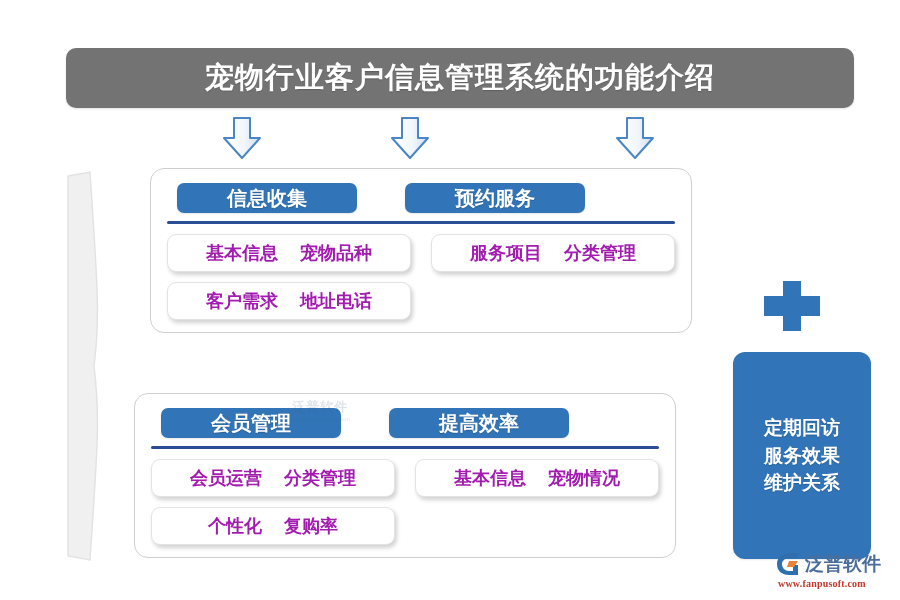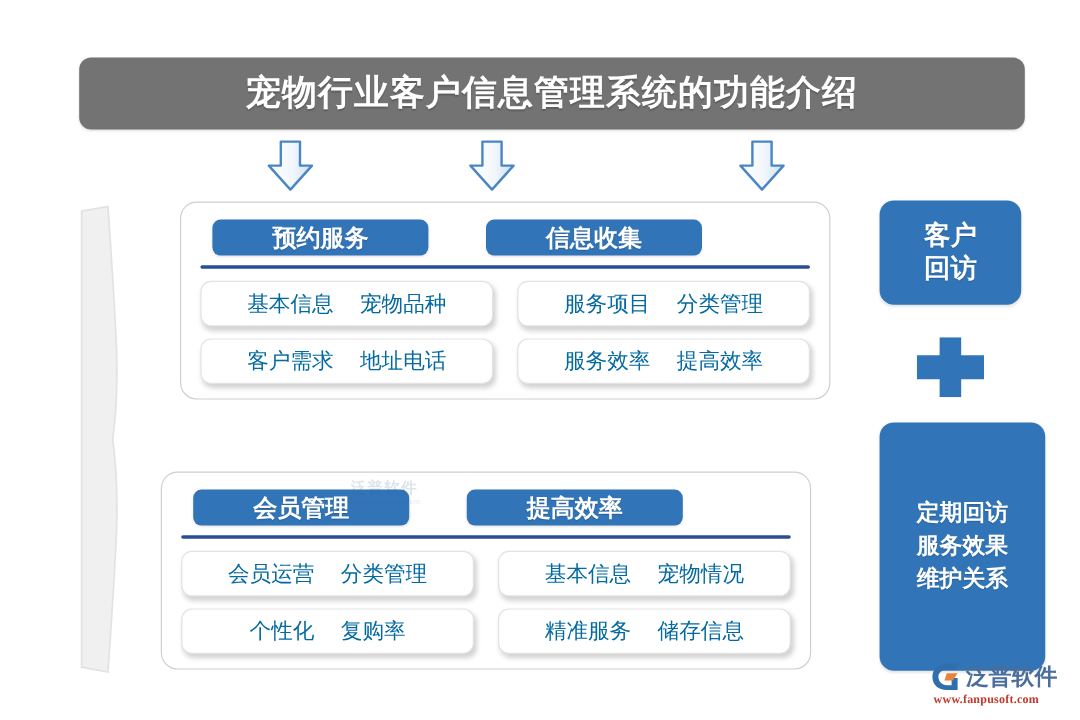--- a/index.html
+++ b/index.html
@@ -121,23 +121,23 @@
     border-radius: 9px;
     box-shadow: 2px 3px 4px rgba(0,0,0,0.18);
     display: flex;
     align-items: center;
     justify-content: center;
     gap: 22px;
     padding: 0 10px;
     box-sizing: border-box;
   }
   .item-word {
-    color: #0369a1;
+    color: #a21caf;
     font-size: 18px;
-    font-weight: normal;
+    font-weight: bold;
     font-family: "DejaVu Serif", "Liberation Serif", serif;
     white-space: nowrap;
   }
 
   
   .side-box {
     position: absolute;
     background: #3175b8;
     border-radius: 12px;
     display: flex;
@@ -273,46 +273,42 @@
   <div class="left-brace">
     <svg viewBox="0 0 46 392" xmlns="http://www.w3.org/2000/svg" preserveAspectRatio="none">
       <path d="M4 6 L26 2 C34 120, 36 150, 30 196 C36 244, 34 274, 26 390 L4 386 Z" fill="#f0f0f0" stroke="#e2e2e2" stroke-width="1.4"></path>
     </svg>
   </div>
 
   <div class="panel" style="left:150px; top:168px; width:542px; height:165px;">
     <div class="panel-inner">
       <div class="badge-row">
         <div class="badge">
+          <span>信息收集</span>
+        </div>
+        <div class="badge">
           <span>预约服务</span>
-        </div>
-        <div class="badge">
-          <span>信息收集</span>
         </div>
       </div>
       <div class="divider"></div>
       <div class="cols">
         <div class="col">
           <div class="item-box">
             <span class="item-word">基本信息</span>
             <span class="item-word">宠物品种</span>
           </div>
           <div class="item-box">
             <span class="item-word">客户需求</span>
             <span class="item-word">地址电话</span>
           </div>
         </div>
         <div class="col">
           <div class="item-box">
             <span class="item-word">服务项目</span>
             <span class="item-word">分类管理</span>
-          </div>
-          <div class="item-box">
-            <span class="item-word">服务效率</span>
-            <span class="item-word">提高效率</span>
           </div>
         </div>
       </div>
     </div>
   </div>
 
   <div class="panel" style="left:134px; top:393px; width:542px; height:165px;">
     <div class="panel-inner">
       <div class="badge-row">
         <div class="badge">
@@ -332,38 +328,30 @@
           <div class="item-box">
             <span class="item-word">个性化</span>
             <span class="item-word">复购率</span>
           </div>
         </div>
         <div class="col">
           <div class="item-box">
             <span class="item-word">基本信息</span>
             <span class="item-word">宠物情况</span>
           </div>
-          <div class="item-box">
-            <span class="item-word">精准服务</span>
-            <span class="item-word">储存信息</span>
-          </div>
         </div>
       </div>
     </div>
   </div>
 
   <div class="watermark-faint" style="left:290px; top:398px;">
     <div class="wm-cn">泛普软件</div>
     <div class="wm-url">www.fanpusoft.com</div>
   </div>
 
-  <div class="side-box small" style="left:733px; top:167px; width:118px; height:87px;">
-    <div class="side-line">客户</div>
-    <div class="side-line">回访</div>
-  </div>
 
   <div class="plus-shape">
     <svg viewBox="0 0 56 50" xmlns="http://www.w3.org/2000/svg">
       <path d="M19 0 H37 V15 H56 V35 H37 V50 H19 V35 H0 V15 H19 Z" fill="#3175b8"></path>
     </svg>
   </div>
 
   <div class="side-box tall" style="left:733px; top:352px; width:138px; height:207px;">
     <div class="side-line">定期回访</div>
     <div class="side-line">服务效果</div>

